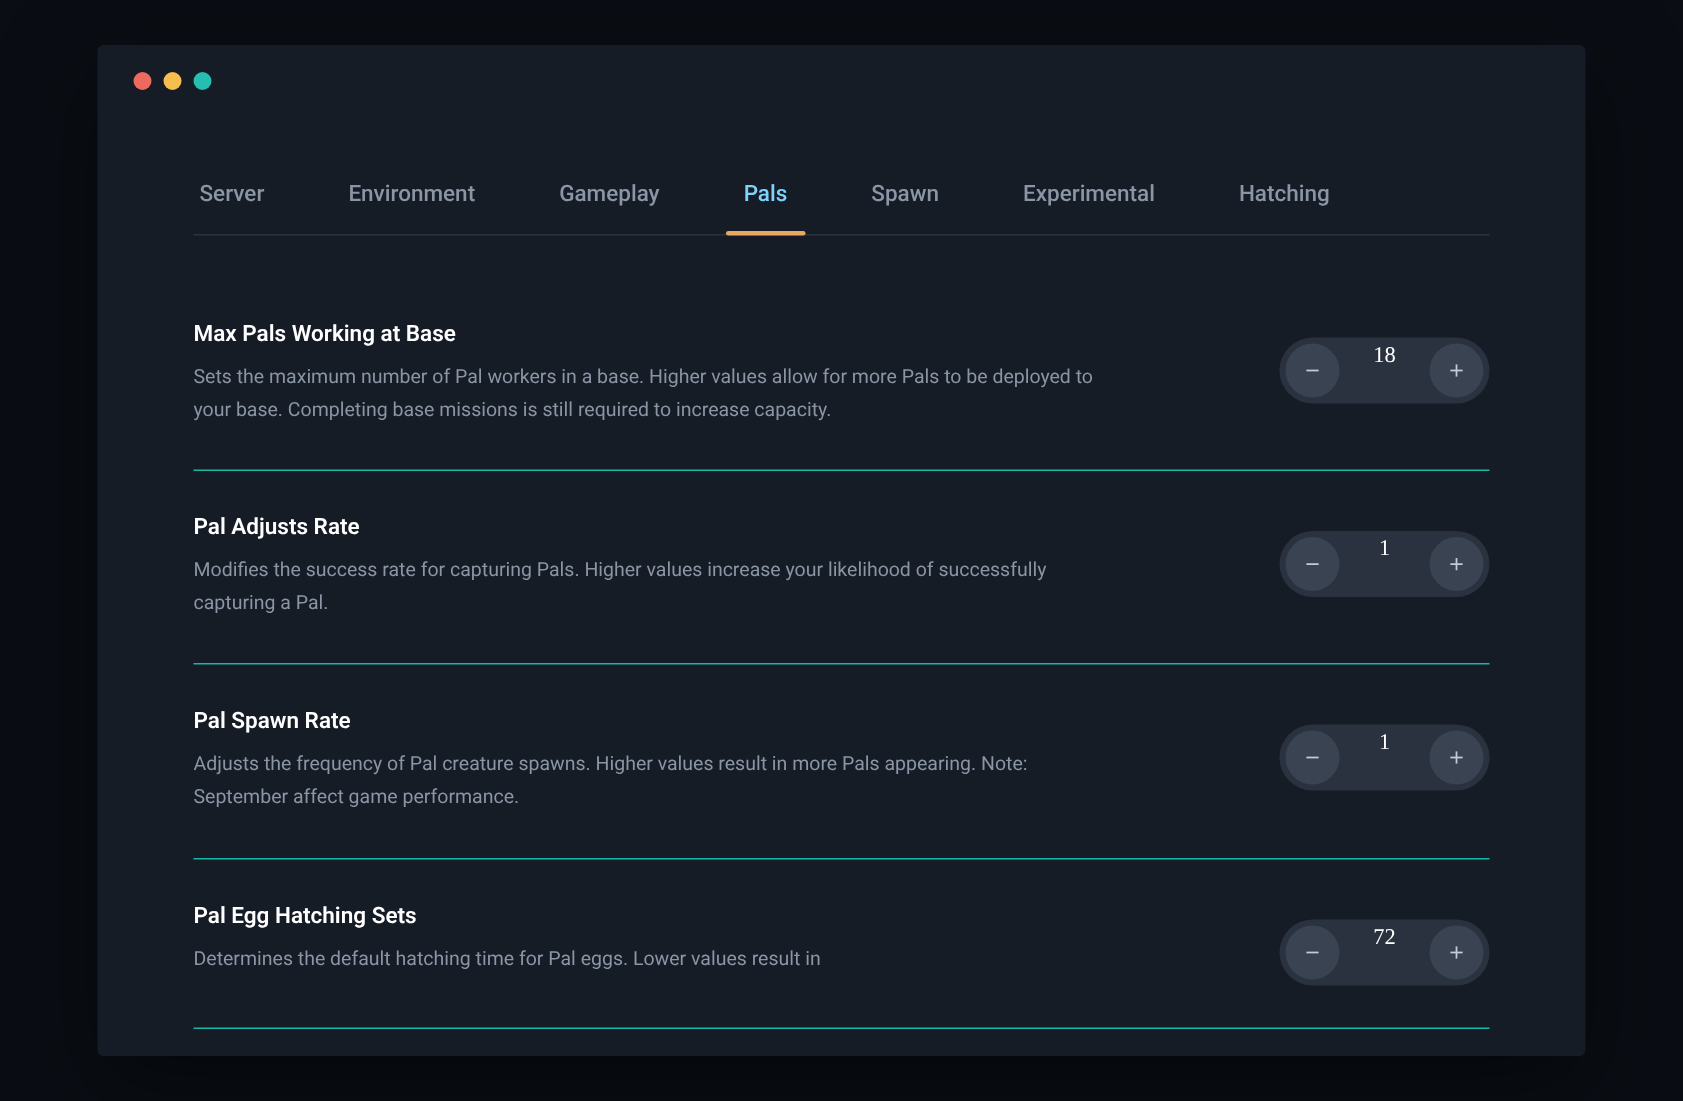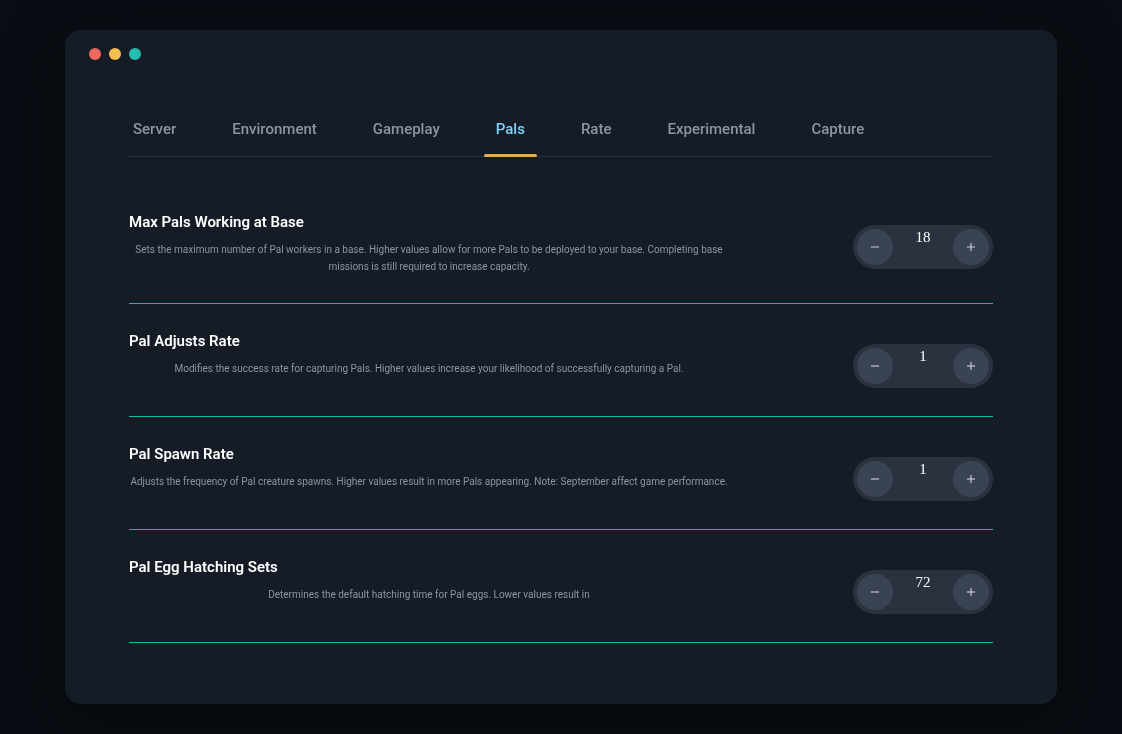--- a/index.html
+++ b/index.html
@@ -12,21 +12,21 @@
       font-family: -apple-system, BlinkMacSystemFont, "Segoe UI", Roboto, sans-serif;
       padding: 30px;
       display: flex;
       justify-content: center;
       align-items: flex-start;
     }
     .window {
       width: 992px;
       height: 674px;
       background: #161c26;
-      border-radius: 16px;
+      border-radius: 4px;
       box-shadow: 0 20px 60px rgba(0,0,0,0.5);
       overflow: hidden;
       position: relative;
     }
     .titlebar {
       height: 48px;
       display: flex;
       align-items: center;
       padding: 0 24px;
       gap: 8px;
@@ -88,23 +88,22 @@
       max-width: 600px;
     }
     .setting-title {
       color: #ffffff;
       font-size: 15px;
       font-weight: 600;
       margin-bottom: 10px;
     }
     .setting-desc {
       color: #8a95a5;
-      font-size: 10px;
+      font-size: 13px;
       line-height: 1.7;
-      text-align: center;
     }
     .stepper {
       display: flex;
       background: #2a3240;
       border-radius: 24px;
       padding: 4px;
       margin-top: 12px;
       flex-shrink: 0;
       font-family: Liberation Serif, serif;
     }
@@ -142,23 +141,23 @@
     <div class="traffic-light traffic-yellow"></div>
     <div class="traffic-light traffic-green"></div>
   </div>
 
   <div class="content">
     <div class="tabs" id="tabs-container">
         <div class="tab">Server</div>
         <div class="tab">Environment</div>
         <div class="tab">Gameplay</div>
         <div class="tab active">Pals</div>
-        <div class="tab">Rate</div>
+        <div class="tab">Spawn</div>
         <div class="tab">Experimental</div>
-        <div class="tab">Capture</div>
+        <div class="tab">Hatching</div>
       </div>
     <div class="settings" id="settings-container">
         <div class="setting-row">
           <div class="setting-info">
             <div class="setting-title">Max Pals Working at Base</div>
             <div class="setting-desc">Sets the maximum number of Pal workers in a base. Higher values allow for more Pals to be deployed to your base. Completing base missions is still required to increase capacity.</div>
           </div>
           <div class="stepper">
             <button class="stepper-btn">
               <svg viewBox="0 0 24 24" fill="none">

